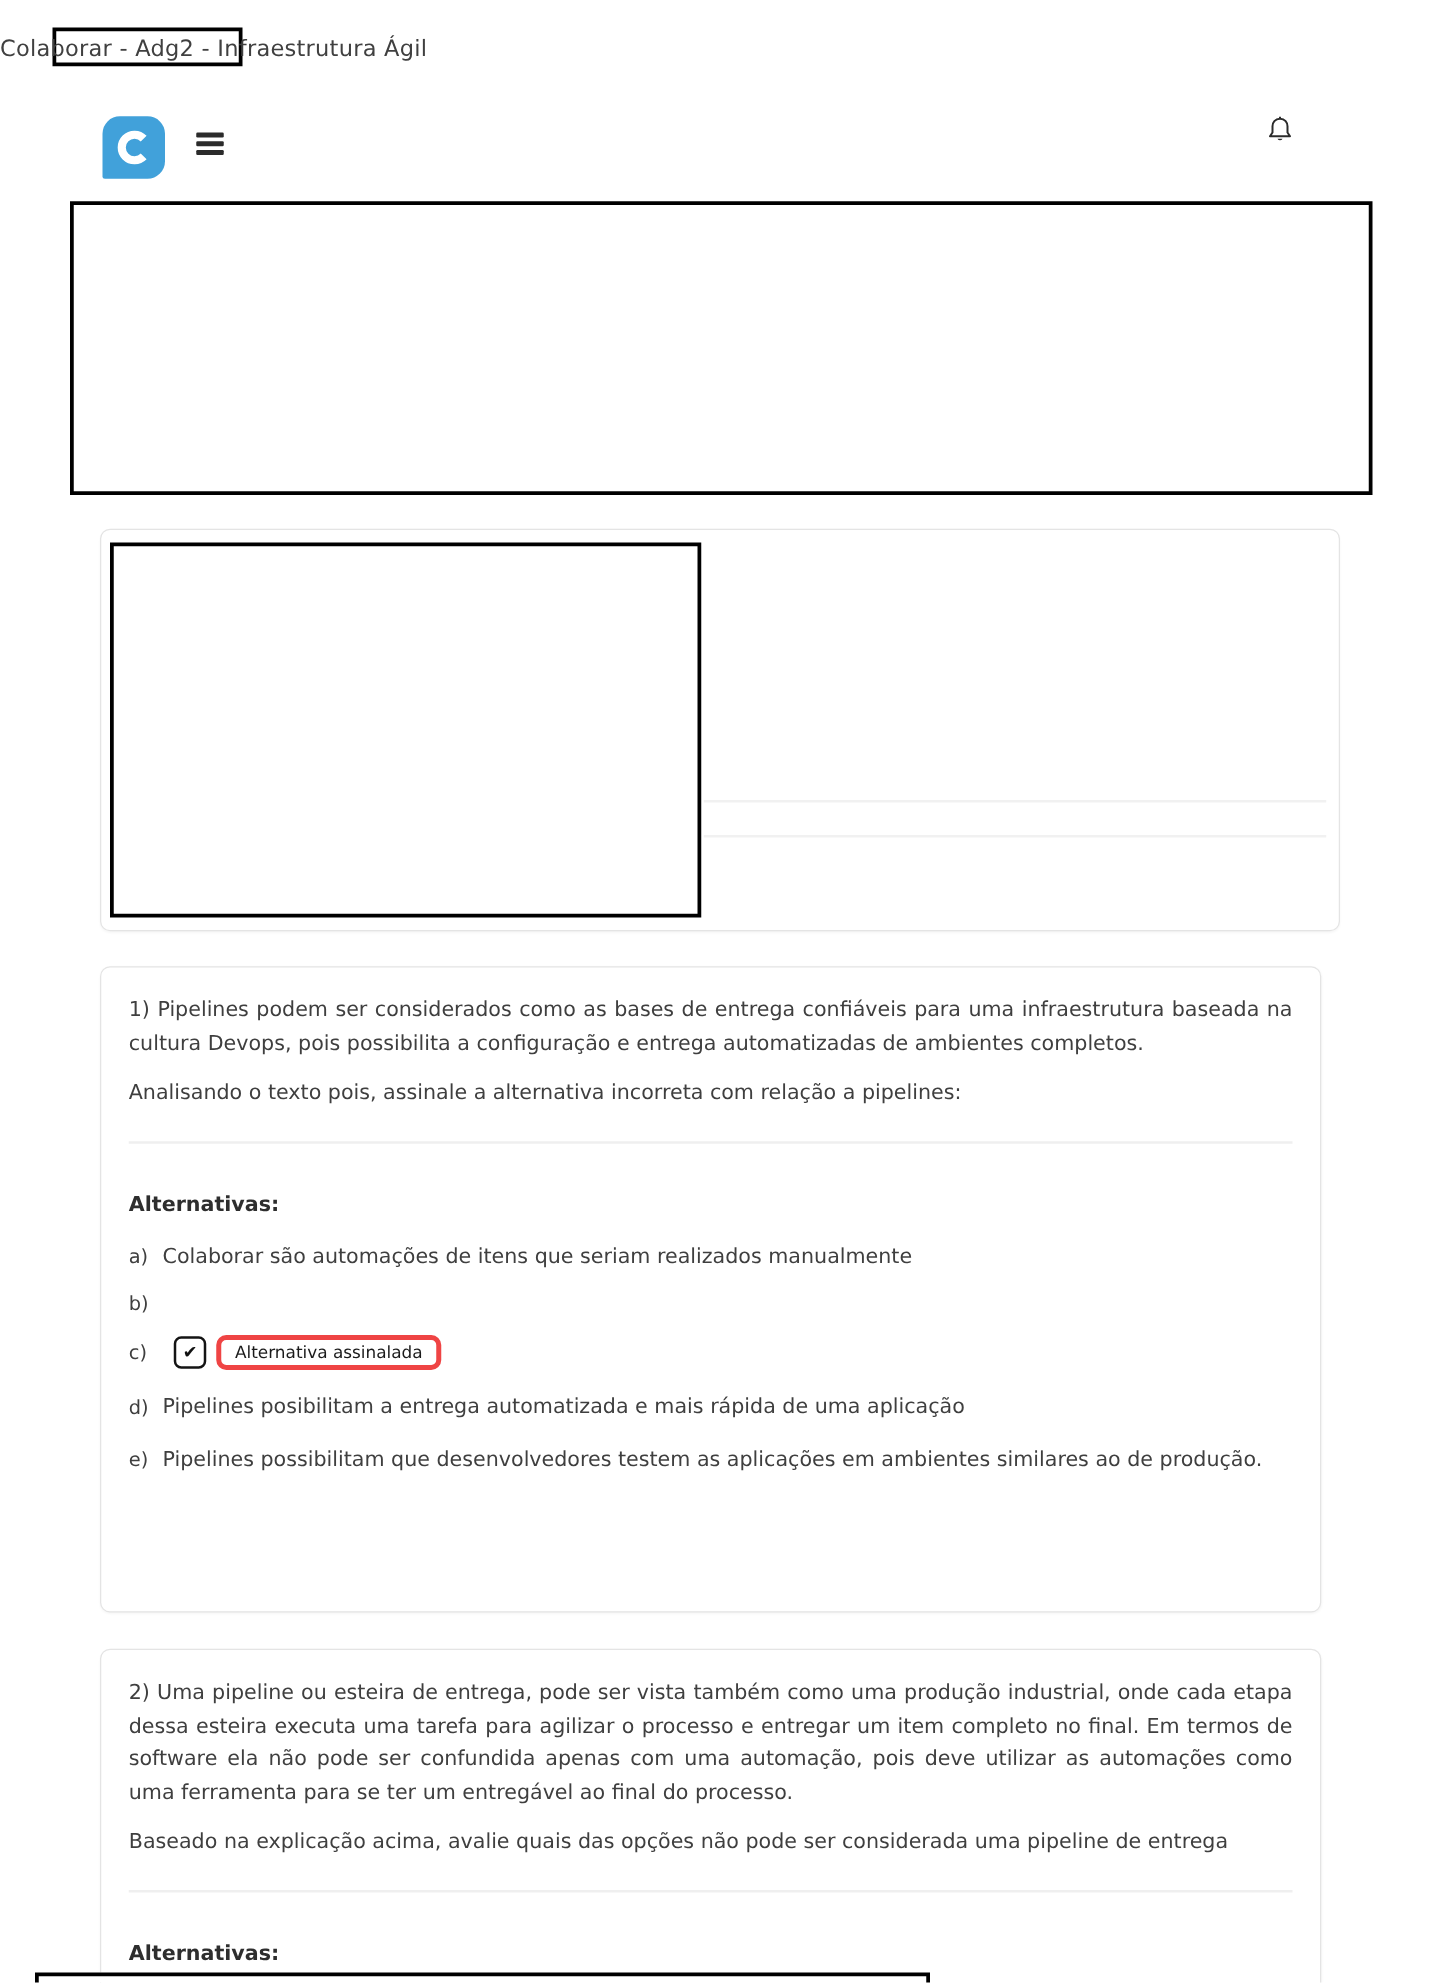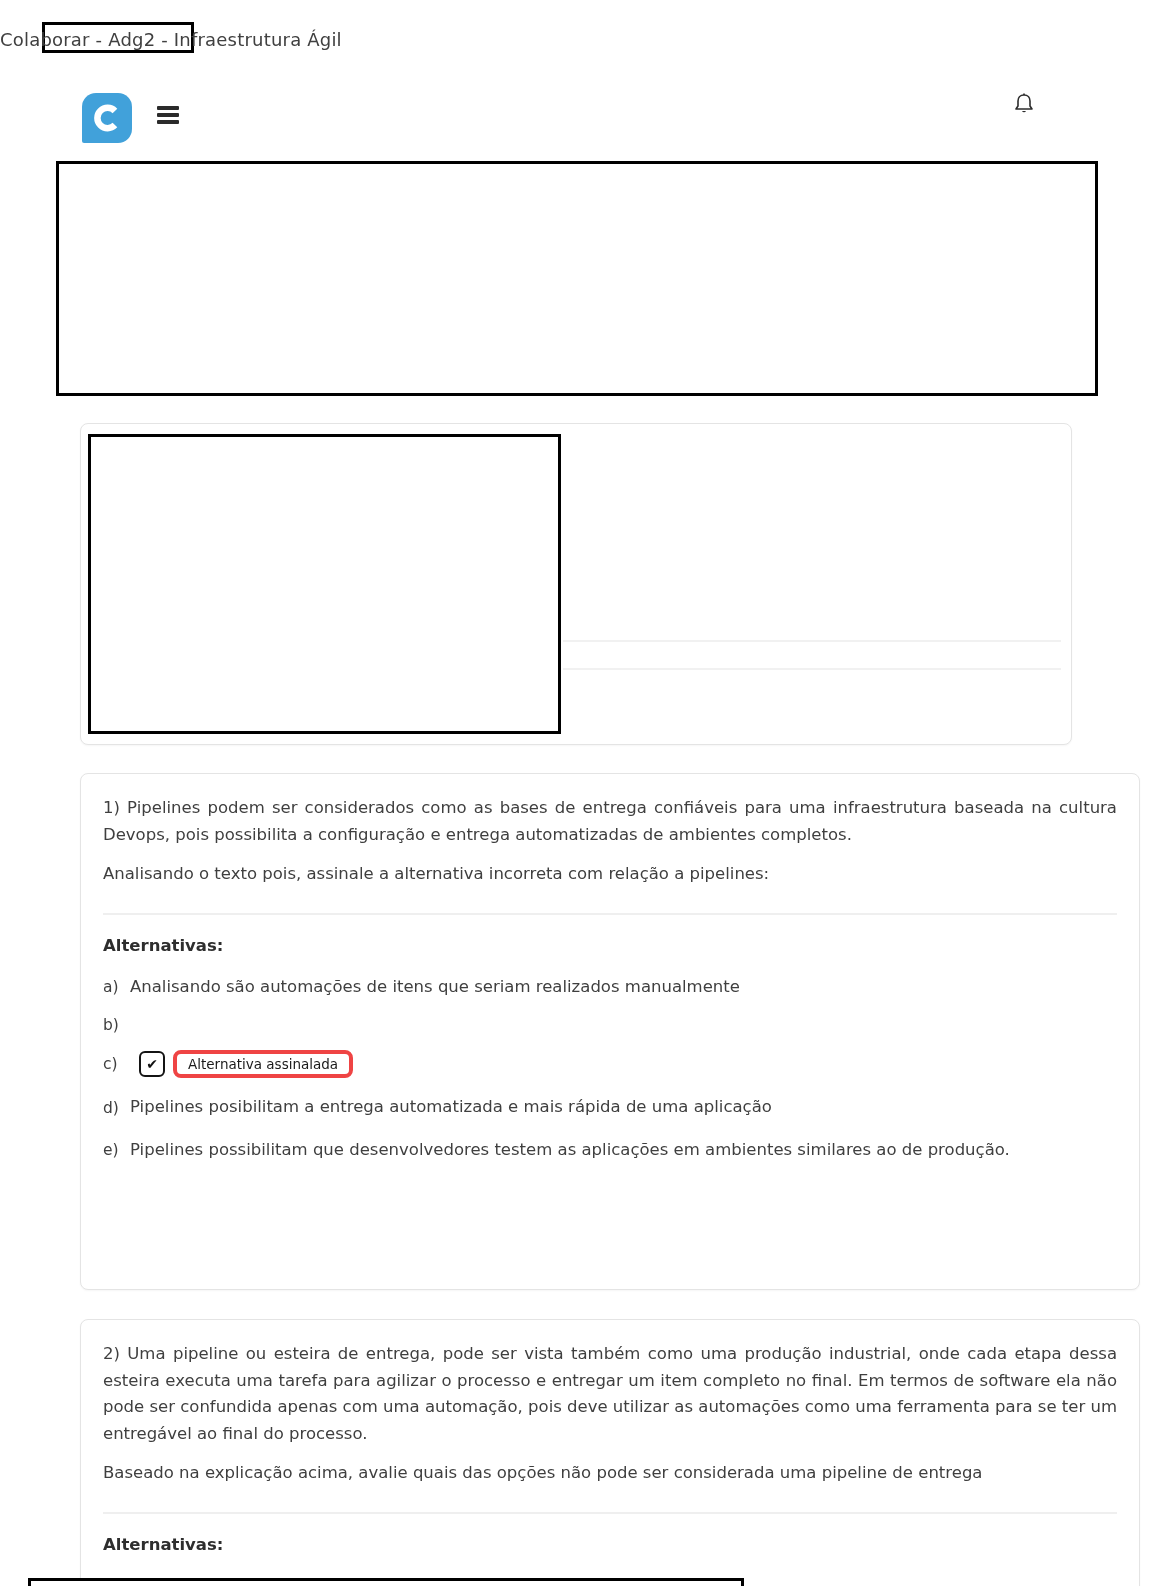--- a/index.html
+++ b/index.html
@@ -30,28 +30,28 @@
   .redaction-bottom { left:28px; top:1578px; width:716px; height:40px;
                       border:3px solid #000; background:#fff; z-index:5; }
 
   
   .card { position:absolute; background:#fff; border:1px solid #e4e4e4; border-radius:8px;
           box-shadow:0 1px 2px rgba(0,0,0,0.04); }
   .card-b { left:80px; top:423px; width:992px; height:322px; }
   .line-b { position:absolute; left:482px; width:498px; height:2px; background:#f1f1f1; }
   .line-b1 { top:216px; } .line-b2 { top:244px; }
 
-  .card-q { left:80px; width:1060px; padding:21px 22px 0 22px; }
+  .card-q { left:80px; width:977px; padding:21px 22px 0 22px; }
   .card-q1 { top:773px; height:517px; }
   .card-q2 { top:1319px; height:380px; }
 
   .qtext { font-size:16.5px; line-height:26.6px; text-align:justify; color:#3f3f3f; }
   .qprompt { font-size:16.5px; line-height:26.6px; margin-top:13px; color:#3f3f3f; }
   .qdivider { border:none; border-top:2px solid #efefef; margin-top:25px; }
-  .alt-label { font-size:16.5px; font-weight:bold; color:#2e2e2e; margin-top:21px; }
+  .alt-label { font-size:16.5px; font-weight:bold; color:#2e2e2e; margin-top:39px; }
 
   .options { margin-top:19px; }
   .opt { display:flex; align-items:center; margin-bottom:16px; cursor:pointer; }
   .opt-letter { width:27px; flex:0 0 27px; font-size:15.5px; color:#3f3f3f; }
   .opt-text { font-size:16.5px; line-height:26.6px; color:#3f3f3f; text-align:justify; }
   .check-box { flex:0 0 26px; width:26px; height:26px; margin-left:9px;
                border:2px solid #141414; border-radius:6px; background:#fff;
                display:flex; align-items:center; justify-content:center;
                font-size:14px; color:#111; font-weight:bold; }
   .sel-badge { margin-left:8px; border:4px solid #ef4444; border-radius:8px; background:#fff;
@@ -94,21 +94,21 @@
   </div>
 
   <div class="card card-q card-q1">
     <p class="qtext">1)  Pipelines podem ser considerados como as bases de entrega confiáveis para uma infraestrutura baseada na cultura Devops, pois possibilita a configuração e entrega automatizadas de ambientes completos.</p>
     <p class="qprompt">Analisando o texto pois, assinale a alternativa incorreta com relação a pipelines:</p>
     <hr class="qdivider">
     <div class="alt-label">Alternativas:</div>
     <div class="options">
       <div class="opt">
         <span class="opt-letter">a)</span>
-        <span class="opt-text">Analisando são automações de itens que seriam realizados manualmente</span>
+        <span class="opt-text">Colaborar são automações de itens que seriam realizados manualmente</span>
       </div>
       <div class="opt">
         <span class="opt-letter">b)</span>
       </div>
       <div class="opt">
         <span class="opt-letter">c)</span>
         <span class="check-box">✔</span>
         <span class="sel-badge">Alternativa assinalada</span>
       </div>
       <div class="opt">

